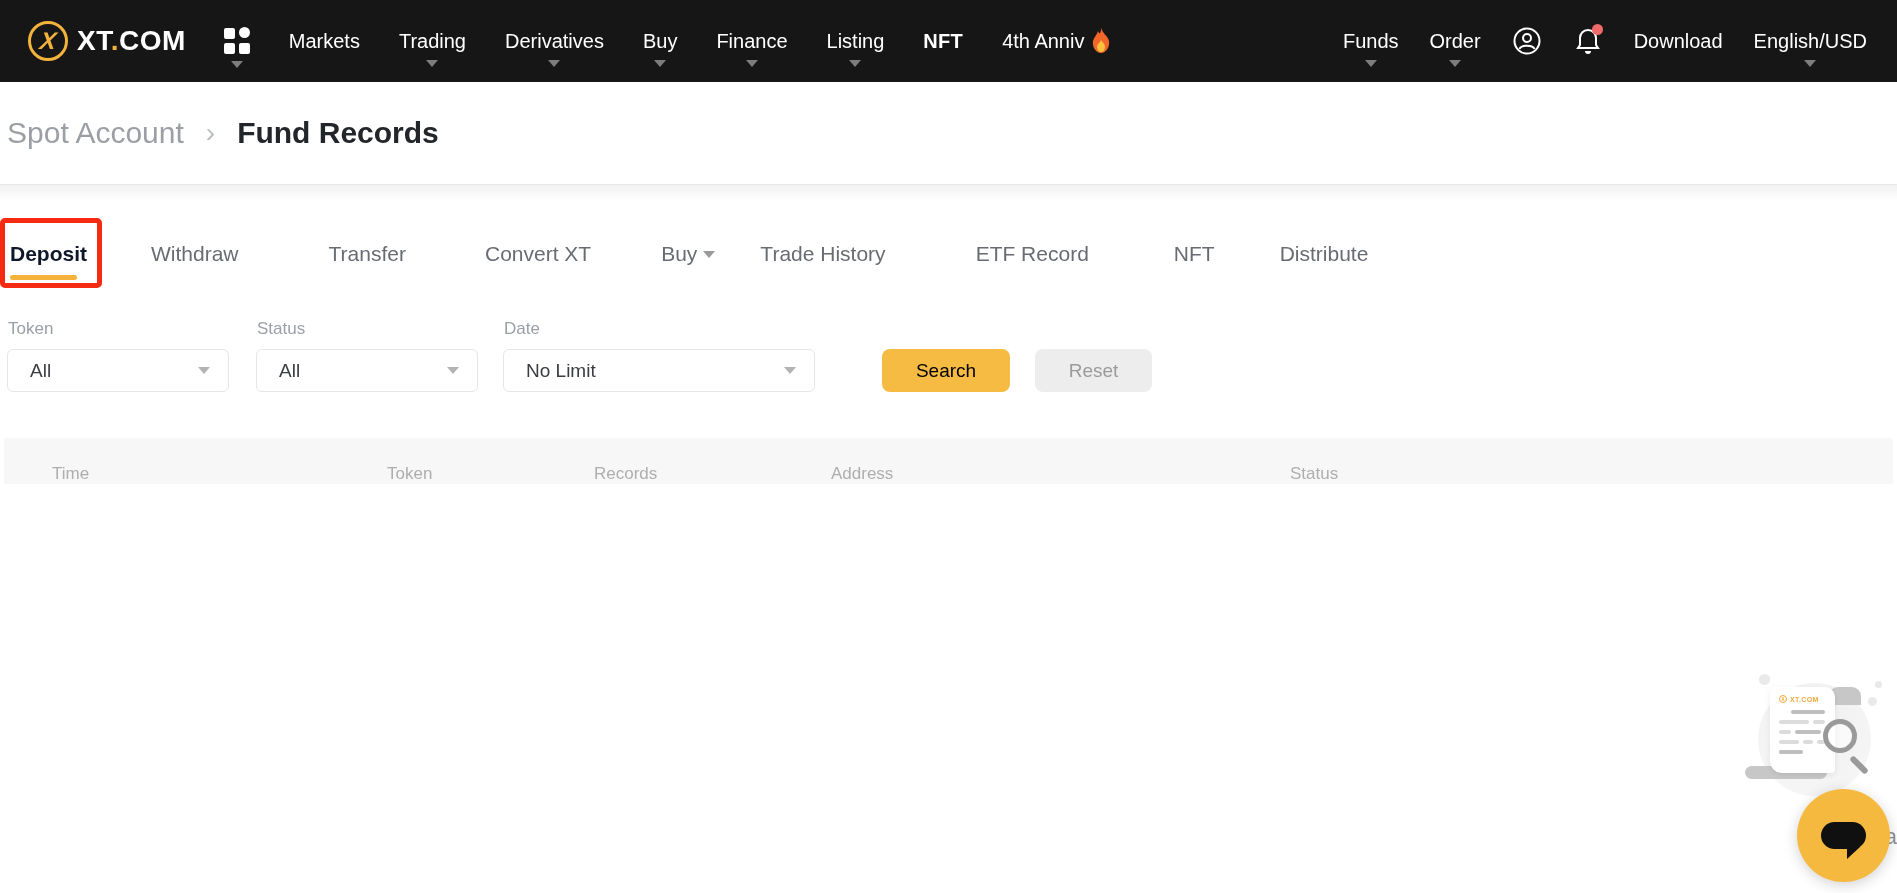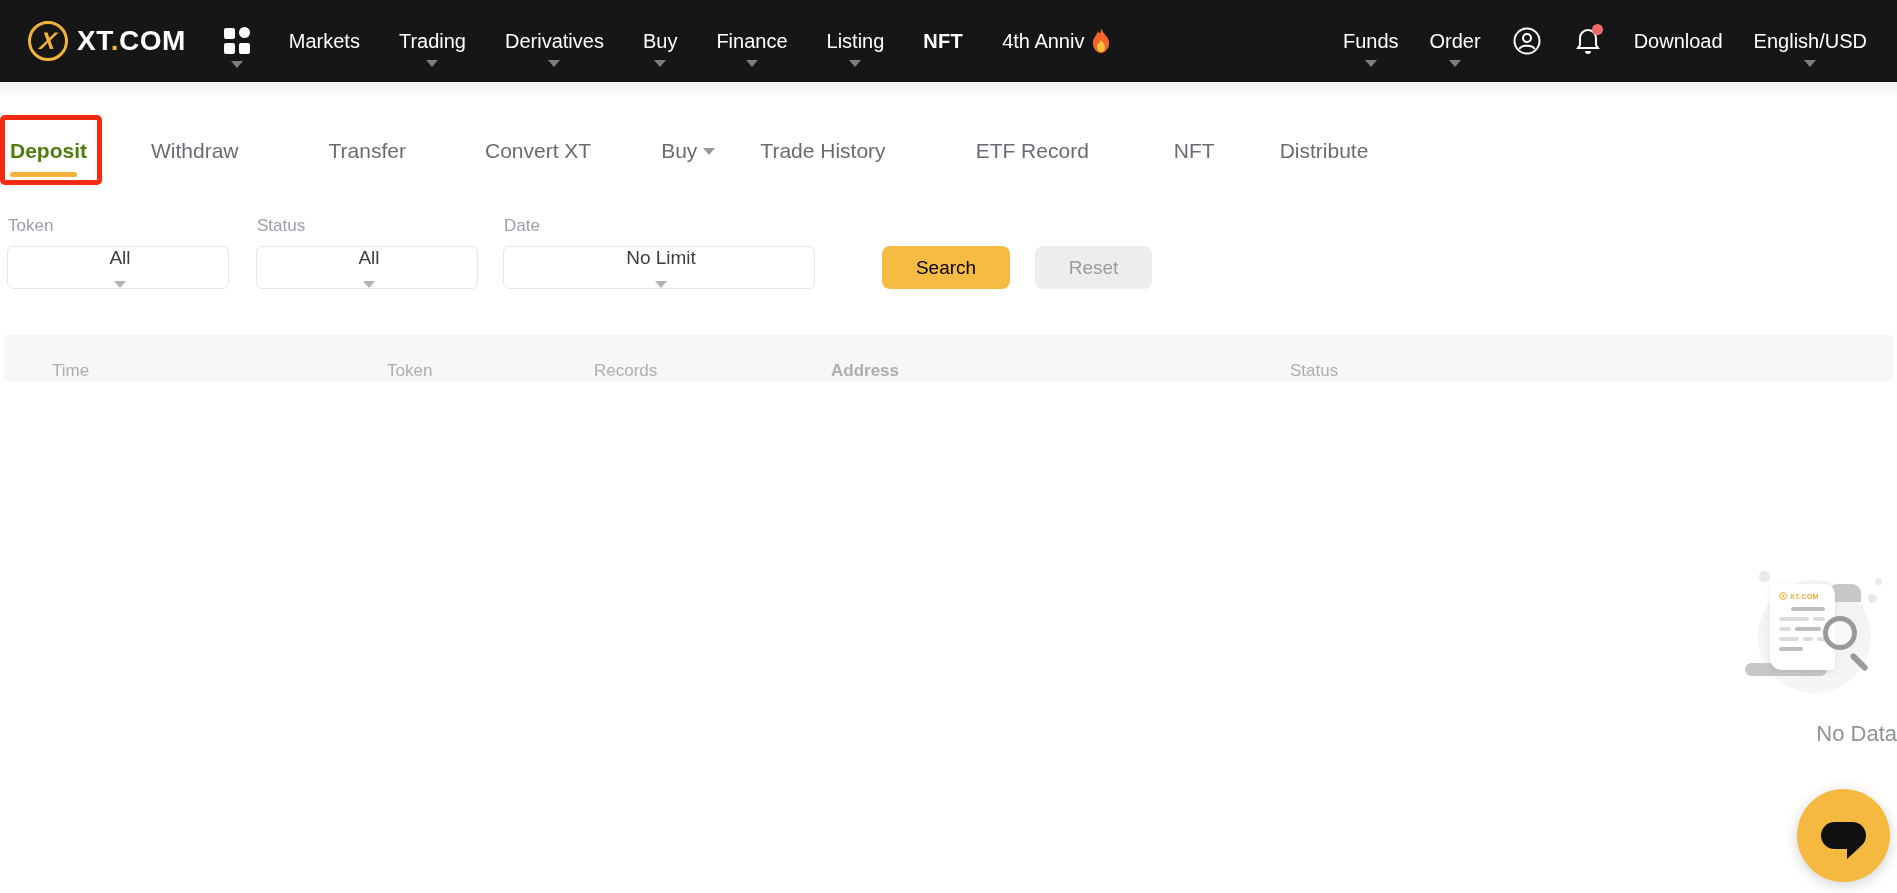--- a/index.html
+++ b/index.html
@@ -32,42 +32,42 @@
   
   .crumb-section { height:103px; display:flex; align-items:center; padding-left:7px; border-bottom:1px solid #e9e9e9; }
   .crumb-shadow { height:16px; background:linear-gradient(to bottom, rgba(0,0,0,0.055), rgba(0,0,0,0)); }
   .crumb-parent { font-size:30px; color:#9b9ea4; cursor:pointer; }
   .crumb-sep { font-size:28px; color:#b9bcc1; margin:0 22px; }
   .crumb-current { font-size:30px; color:#22252a; font-weight:bold; }
 
   
   .tabs-row { display:flex; align-items:flex-start; padding-left:10px; margin-top:41px; position:relative; height:52px; }
   .tab { position:relative; font-size:21px; color:#686c72; cursor:pointer; white-space:nowrap; display:flex; align-items:center; }
-  .tab.active { color:#4d7c0f; font-weight:bold; }
+  .tab.active { color:#0f172a; font-weight:bold; }
   .tab-underline { position:absolute; left:0; top:33px; width:67px; height:5px; border-radius:3px; background:#F5B33B; }
   .red-box { position:absolute; left:-10px; top:-24px; width:102px; height:70px; border:5px solid #F42A12; border-radius:5px; pointer-events:none; }
   .tab-caret { width:0; height:0; border-left:6px solid transparent; border-right:6px solid transparent; border-top:7px solid #9a9a9a; margin-left:6px; }
 
   
   .filters { display:flex; align-items:flex-end; padding-left:7px; margin-top:25px; }
   .filter-col { display:flex; flex-direction:column; }
   .filter-label { font-size:17px; color:#9ba0a8; margin-bottom:10px; margin-left:1px; }
   .select-box { height:43px; border:1px solid #e6e6e6; border-radius:6px; background:#fff; display:flex; align-items:center;
-      padding:0 18px 0 22px; cursor:pointer;flex-direction:column; }
+      padding:0 18px 0 22px; cursor:pointer; }
   .select-value { font-size:19px; color:#3a3d42; flex:1; }
   .select-caret { width:0; height:0; border-left:6px solid transparent; border-right:6px solid transparent; border-top:7px solid #b3b3b3; }
   .btn { height:43px; border:none; border-radius:8px; font-size:19px; cursor:pointer; font-family:"Liberation Sans", sans-serif; }
   .btn-search { width:128px; background:#F6BB43; color:#000000; }
   .btn-reset { width:117px; background:#ededed; color:#9b9b9b; }
 
   
   .table-header { margin:46px 4px 0 4px; height:46px; background:#f7f7f8; display:flex; align-items:flex-end; padding-left:48px; border-radius:2px;gap:42px; }
   .th { font-size:17px; color:#aeaeae; }
   .th-time { width:293px; } .th-token { width:165px; } .th-amount { width:195px; }
-  .th-address { width:417px;font-weight:bold; } .th-txid { width:438px; } .th-status { flex:1; }
+  .th-address { width:417px; } .th-txid { width:438px; } .th-status { flex:1; }
 
   
   .empty-wrap { margin-top:182px; display:flex; flex-direction:column; align-items:flex-end; }
   .illus { position:relative; width:160px; height:152px; }
   .illus .big-circle { position:absolute; left:21px; top:17px; width:113px; height:113px; border-radius:50%;
       background:radial-gradient(circle at 50% 35%, #f0f0f0, #f7f7f7); }
   .illus .dot { position:absolute; border-radius:50%; background:#e9e9e9; }
   .dot1 { left:22px; top:8px; width:11px; height:11px; }
   .dot2 { left:138px; top:15px; width:7px; height:7px; }
   .dot3 { left:131px; top:31px; width:9px; height:9px; }
@@ -177,20 +177,25 @@
       <div class="nav-item">
           <span>Download</span>
         </div>
       <div class="nav-item">
           <span>English/USD</span>
           <span class="caret-below"></span>
         </div>
     </div>
   </header>
 
+  <section class="crumb-section">
+    <span class="crumb-parent">Spot Account</span>
+    <span class="crumb-sep">›</span>
+    <span class="crumb-current">Fund Records</span>
+  </section>
   <div class="crumb-shadow"></div>
 
   <div class="tabs-row">
     <div class="tab active" style="margin-right:64px;">
       <span>Deposit</span>
       <span class="tab-underline"></span>
       <span class="red-box"></span>
     </div>
     <div class="tab" style="margin-right:90px;">
         <span>Withdraw</span>

